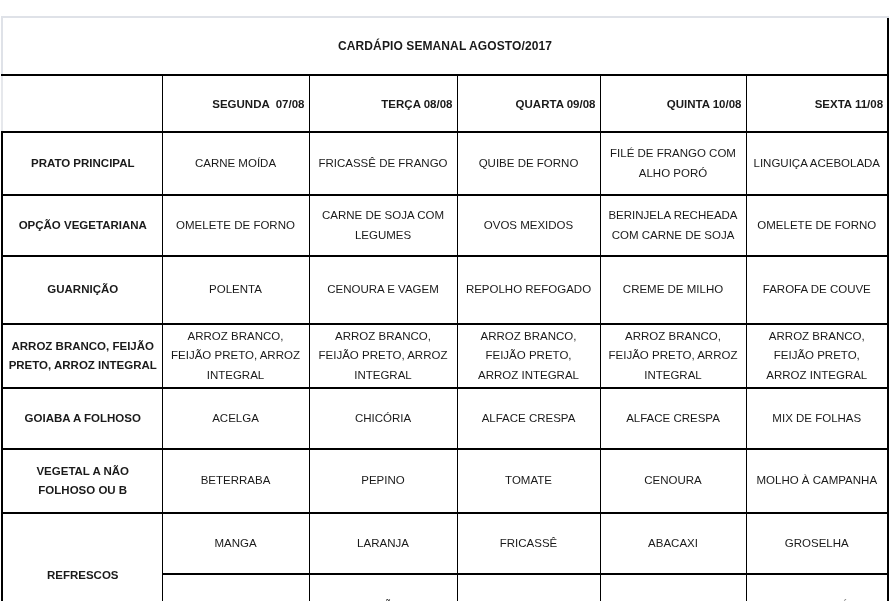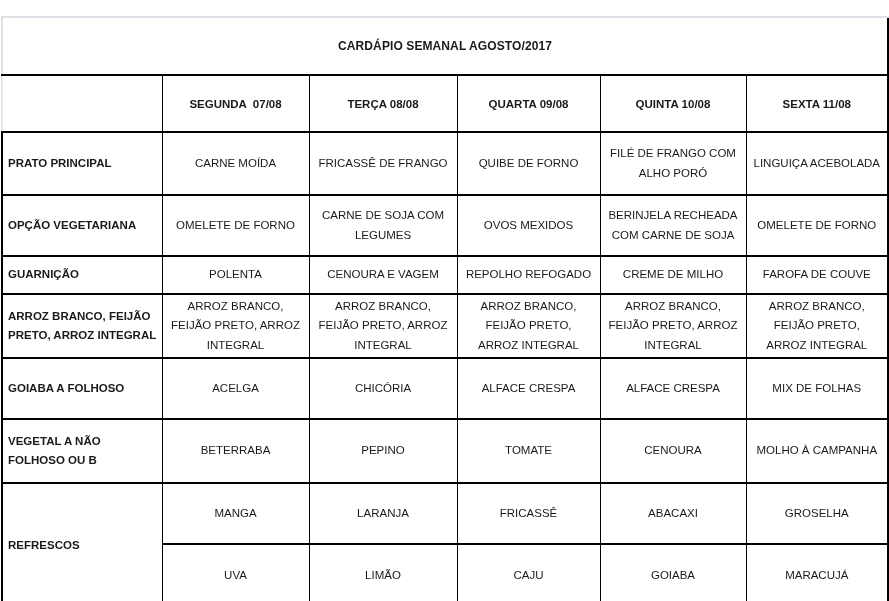--- a/index.html
+++ b/index.html
@@ -34,28 +34,28 @@
     font-weight: bold;
     font-size: 12px;
     letter-spacing: 0.1px;
   }
   .corner-cell {
     border-left: 2px solid #e6e8ec;
   }
   th.day-header {
     font-weight: bold;
     font-size: 11.5px;
-    text-align: center;
+    text-align: right;
     white-space: pre-wrap;
     padding: 2px 4px;
   }
   th.row-label {
     font-weight: bold;
     font-size: 11.5px;
-    text-align: left;
+    text-align: center;
     padding: 2px 4px 2px 5px;
     line-height: 1.68;
   }
   td.menu-cell {
     font-size: 11.5px;
     text-align: center;
     padding: 2px 7px;
     line-height: 1.68;
   }
 </style>
@@ -97,21 +97,21 @@
 
   <tr style="height:61px">
     <th class="row-label">OPÇÃO VEGETARIANA</th>
     <td class="menu-cell">OMELETE DE FORNO</td>
     <td class="menu-cell">CARNE DE SOJA COM LEGUMES</td>
     <td class="menu-cell">OVOS MEXIDOS</td>
     <td class="menu-cell">BERINJELA RECHEADA COM CARNE DE SOJA</td>
     <td class="menu-cell">OMELETE DE FORNO</td>
   </tr>
 
-  <tr style="height:38px">
+  <tr style="height:68px">
     <th class="row-label">GUARNIÇÃO</th>
     <td class="menu-cell">POLENTA</td>
     <td class="menu-cell">CENOURA E VAGEM</td>
     <td class="menu-cell">REPOLHO REFOGADO</td>
     <td class="menu-cell">CREME DE MILHO</td>
     <td class="menu-cell">FAROFA DE COUVE</td>
   </tr>
 
   <tr style="height:62px">
     <th class="row-label">ARROZ BRANCO, FEIJÃO PRETO, ARROZ INTEGRAL</th>

